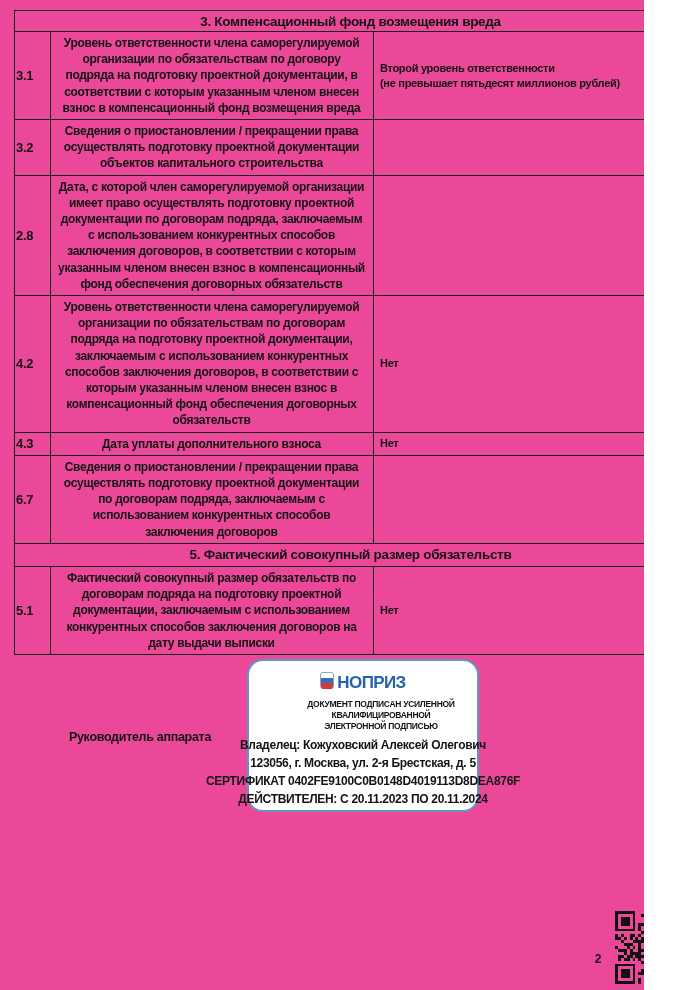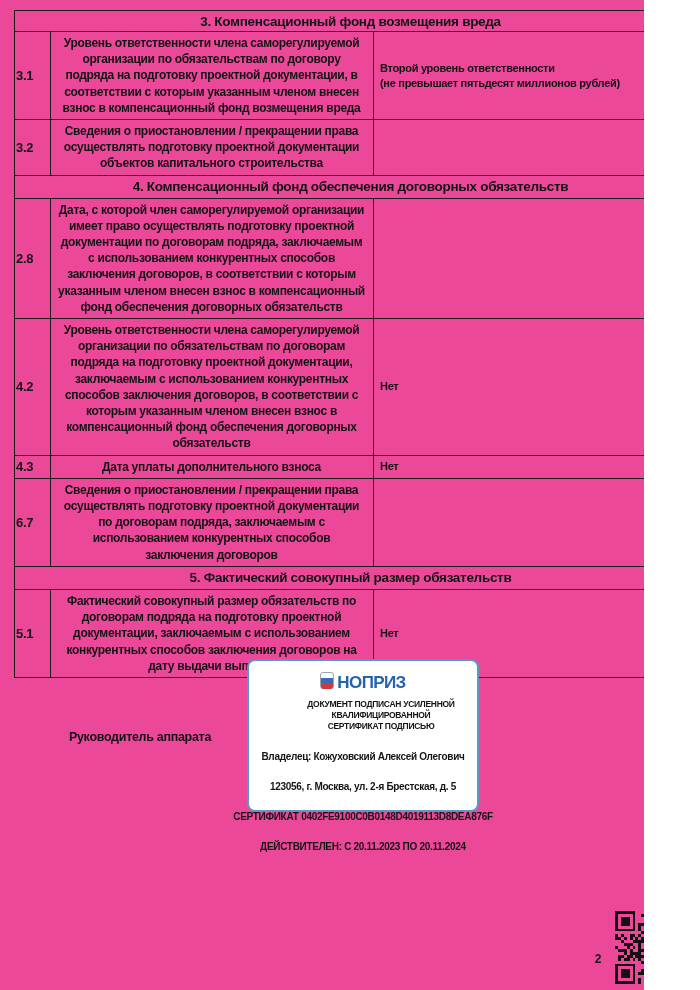--- a/index.html
+++ b/index.html
@@ -17,26 +17,26 @@
   td.lbl{font-size:12px;line-height:16.2px;padding:3px 8px 3px 7px;text-align:center;}
   td.val{text-align:left;font-size:11px;line-height:15px;padding:2px 6px;}
 
   
   .sig{position:absolute;top:730px;font-size:12.5px;font-weight:bold;text-align:center;}
   .sig.left{left:20px;width:240px;}
   .sig.right{left:475px;width:215px;}
 
   
   .stamp{position:absolute;left:247px;top:659px;width:232px;height:153px;box-sizing:border-box;
-         border:2px solid #5e96c6;border-radius:8px;background:#fff;
+         border:2px solid #5e96c6;border-radius:16px;background:#fff;
          display:flex;flex-direction:column;align-items:center;padding-top:12px;}
   .stamp-logo{display:flex;align-items:center;gap:3px;height:19px;}
   .stamp-logo .logo-text{font-size:17px;font-weight:bold;color:#2663ad;letter-spacing:-0.6px;}
   .stamp-head{margin-top:7px;font-size:8.5px;font-weight:bold;text-align:center;line-height:11px;padding-left:36px;}
-  .stamp-row{margin-top:20px;font-size:10px;font-weight:bold;text-align:center;line-height:10px;
+  .stamp-row{margin-top:8px;font-size:12px;font-weight:bold;text-align:center;line-height:10px;
              white-space:nowrap;}
 
   
   .page-num{position:absolute;left:590px;top:952px;width:16px;text-align:center;
             font-size:12px;font-weight:bold;}
   .qr{position:absolute;left:615px;top:911px;width:73px;height:73px;}
   .qr svg{width:100%;height:100%;}
 </style>
 </head>
 <body>
@@ -61,23 +61,20 @@
         <div>Второй уровень ответственности</div>
         <div>(не превышает пятьдесят миллионов рублей)</div>
       </td>
     </tr>
     <tr style="height:54px">
       <td class="num">3.2</td>
       <td class="lbl">Сведения о приостановлении / прекращении права осуществлять подготовку проектной документации объектов капитального строительства</td>
       <td class="val"></td>
     </tr>
 
-    <tr style="height:23px">
-      <td class="sec" colspan="3">4. Компенсационный фонд обеспечения договорных обязательств</td>
-    </tr>
     <tr style="height:117px">
       <td class="num">2.8</td>
       <td class="lbl">Дата, с которой член саморегулируемой организации имеет право осуществлять подготовку проектной документации по договорам подряда, заключаемым с использованием конкурентных способов заключения договоров, в соответствии с которым указанным членом внесен взнос в компенсационный фонд обеспечения договорных обязательств</td>
       <td class="val"></td>
     </tr>
     <tr style="height:115px">
       <td class="num">4.2</td>
       <td class="lbl">Уровень ответственности члена саморегулируемой организации по обязательствам по договорам подряда на подготовку проектной документации, заключаемым с использованием конкурентных способов заключения договоров, в соответствии с которым указанным членом внесен взнос в компенсационный фонд обеспечения договорных обязательств</td>
       <td class="val">Нет</td>
     </tr>
@@ -111,21 +108,21 @@
         <svg width="14" height="17" viewBox="0 0 14 17">
           <rect x="0.5" y="0.5" width="13" height="16" rx="2.5" fill="#ffffff" stroke="#9aa4ad"></rect>
           <rect x="1" y="6" width="12" height="5" fill="#3a6bb5"></rect>
           <path d="M1 11 h12 v3.5 a2.5 2.5 0 0 1 -2.5 2.5 h-7 a2.5 2.5 0 0 1 -2.5 -2.5 z" fill="#cf3a3f"></path>
         </svg>
       </span>
       <span class="logo-text">НОПРИЗ</span>
     </div>
     <div class="stamp-head">
       <div>ДОКУМЕНТ ПОДПИСАН УСИЛЕННОЙ КВАЛИФИЦИРОВАННОЙ</div>
-      <div>СЕРТИФИКАТ ПОДПИСЬЮ</div>
+      <div>ЭЛЕКТРОННОЙ ПОДПИСЬЮ</div>
     </div>
     <div class="stamp-row">Владелец: Кожуховский Алексей Олегович</div>
     <div class="stamp-row">123056, г. Москва, ул. 2-я Брестская, д. 5</div>
     <div class="stamp-row">СЕРТИФИКАТ  0402FE9100C0B0148D4019113D8DEA876F</div>
     <div class="stamp-row">ДЕЙСТВИТЕЛЕН: С 20.11.2023 ПО 20.11.2024</div>
   </div>
 
   <div class="page-num">2</div>
 
   <div class="qr">

